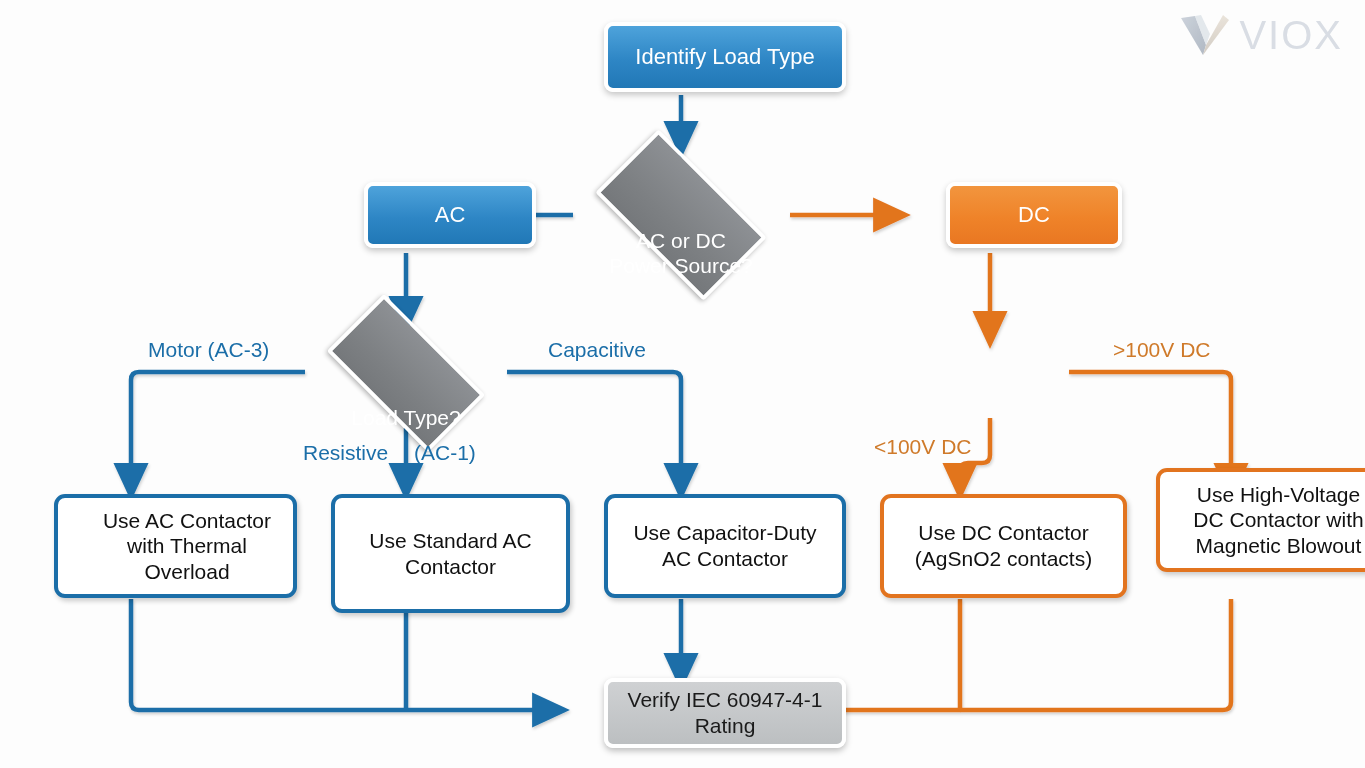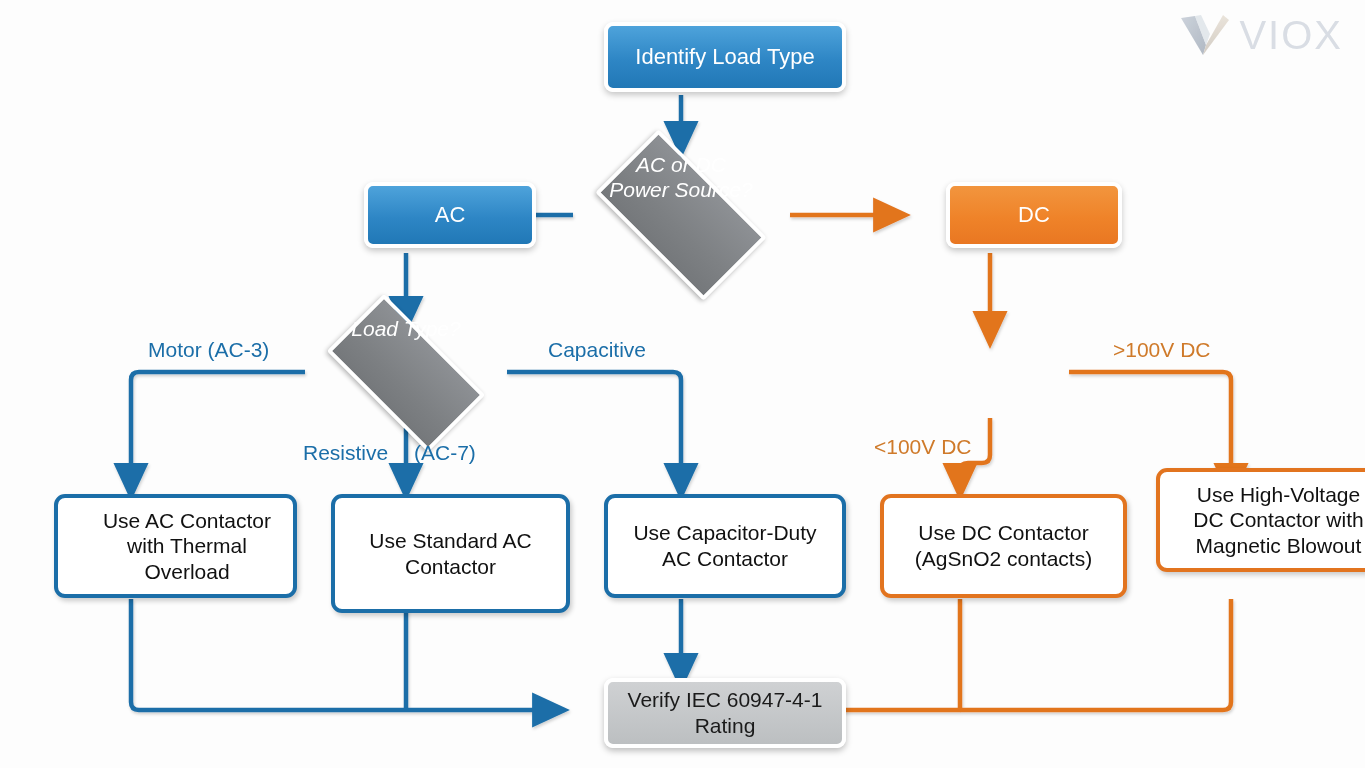--- a/index.html
+++ b/index.html
@@ -96,29 +96,28 @@
     box-shadow: 0 3px 7px rgba(0,0,0,0.30);
     border-radius: 4px;
   }
   .decision .dlabel {
     position: absolute;
     left: 0;
     top: 0;
     width: 100%;
     height: 100%;
     display: flex;
-    align-items: flex-start;
+    align-items: flex-end;
     justify-content: center;
     text-align: center;
     color: #ffffff;
     font-size: 21px;
     line-height: 1.2;
     z-index: 2;
     pointer-events: none;
-    font-style: italic;
   }
 
   
   .edge-label {
     position: absolute;
     font-size: 21px;
     white-space: nowrap;
     z-index: 6;
     text-align: center;
   }
@@ -223,21 +222,21 @@
       <div>
         <div>Load Type?</div>
       </div>
     </div>
   </div>
 
 
   <div class="edge-label blue" style="left:148px; top:338px;">Motor (AC-3)</div>
   <div class="edge-label blue" style="left:548px; top:338px;">Capacitive</div>
   <div class="edge-label blue" style="left:303px; top:441px;">Resistive</div>
-  <div class="edge-label blue" style="left:414px; top:441px;">(AC-7)</div>
+  <div class="edge-label blue" style="left:414px; top:441px;">(AC-1)</div>
   <div class="edge-label orange" style="left:874px; top:435px;">&lt;100V DC</div>
   <div class="edge-label orange" style="left:1113px; top:338px;">&gt;100V DC</div>
 
   <div class="node outcome" style="left:10px; top:494px; width:243px; height:104px;padding-left:23px;">
     <div>
       <div>Use AC Contactor</div>
       <div>with Thermal</div>
       <div>Overload</div>
     </div>
   </div>

